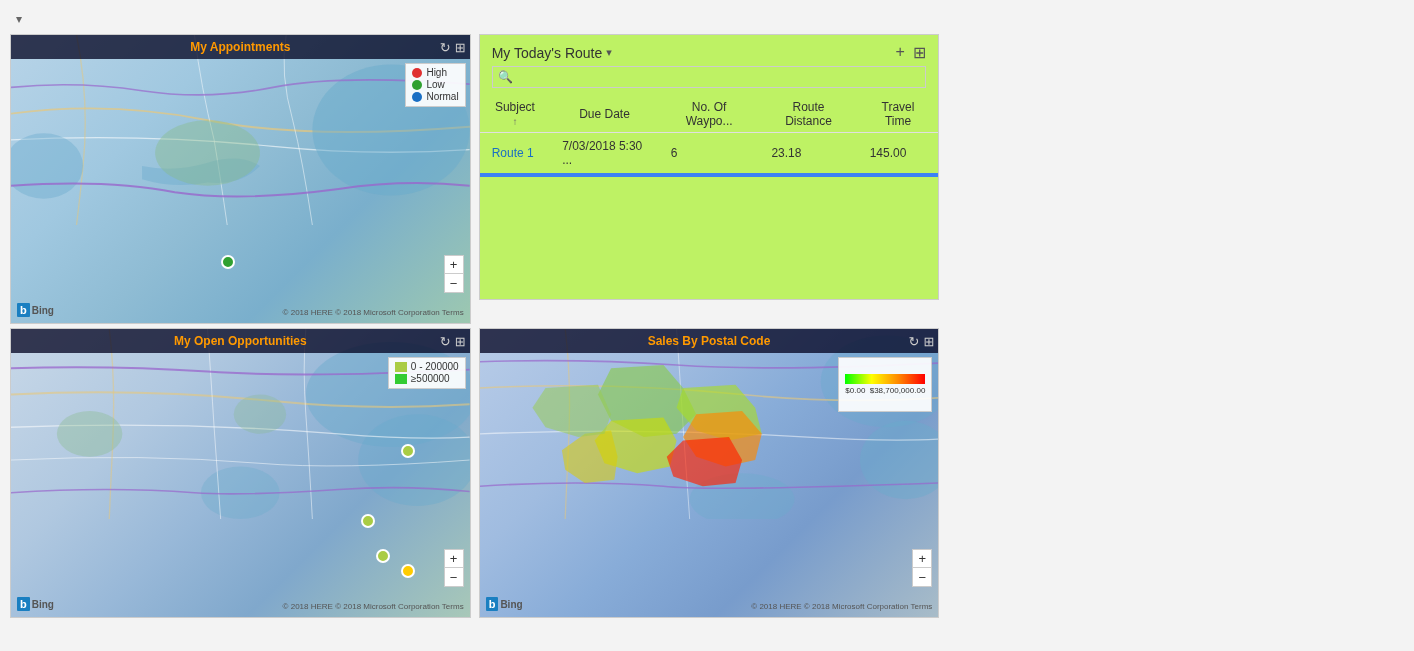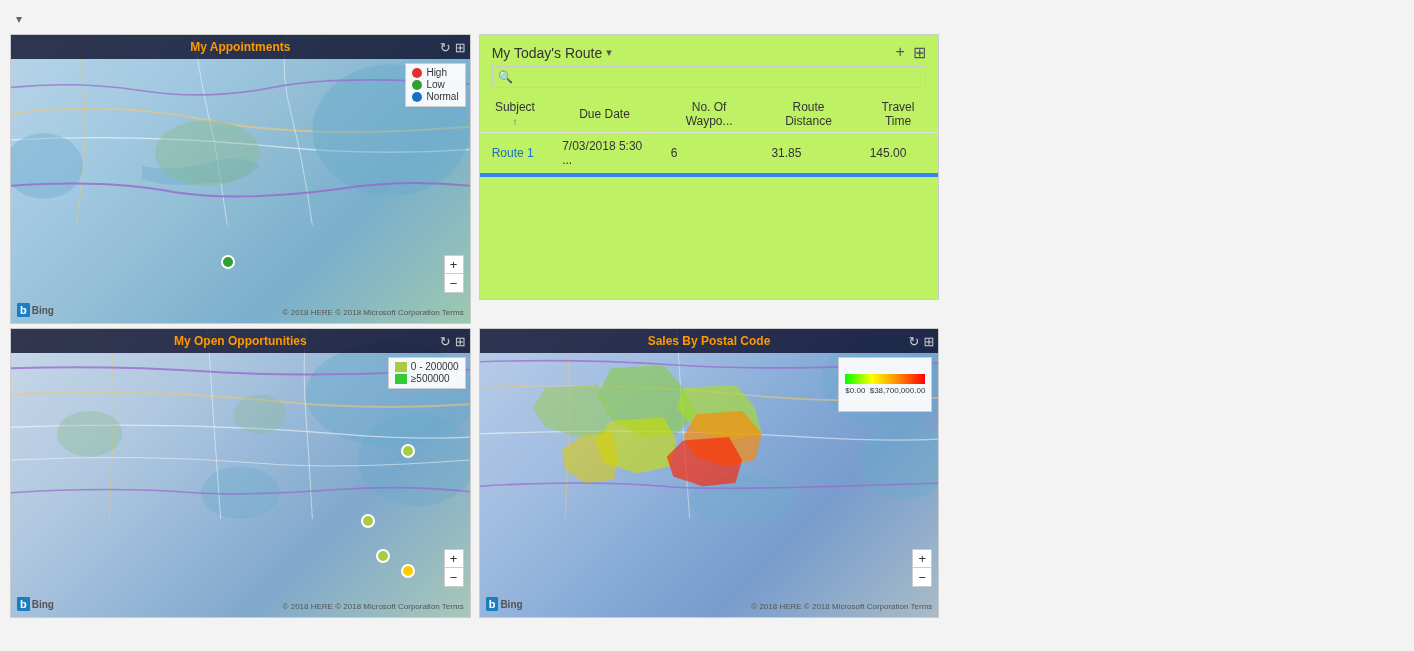--- a/index.html
+++ b/index.html
@@ -420,21 +420,21 @@
           <th>No. Of Waypo...</th>
           <th>Route Distance</th>
           <th>Travel Time</th>
         </tr>
       </thead>
       <tbody>
         <tr>
           <td><a class="route-link">Route 1</a></td>
           <td>7/03/2018 5:30 ...</td>
           <td>6</td>
-          <td>31.85</td>
+          <td>23.18</td>
           <td>145.00</td>
         </tr>
       </tbody>
     </table>
   </div>
 
   <div class="panel map-panel panel-left-bottom">
     <div class="map-bg map-opps">
       <svg class="map-svg-overlay" viewBox="0 0 700 290" preserveAspectRatio="xMidYMid slice">
         <rect x="0" y="0" width="700" height="290" fill="none"></rect>

